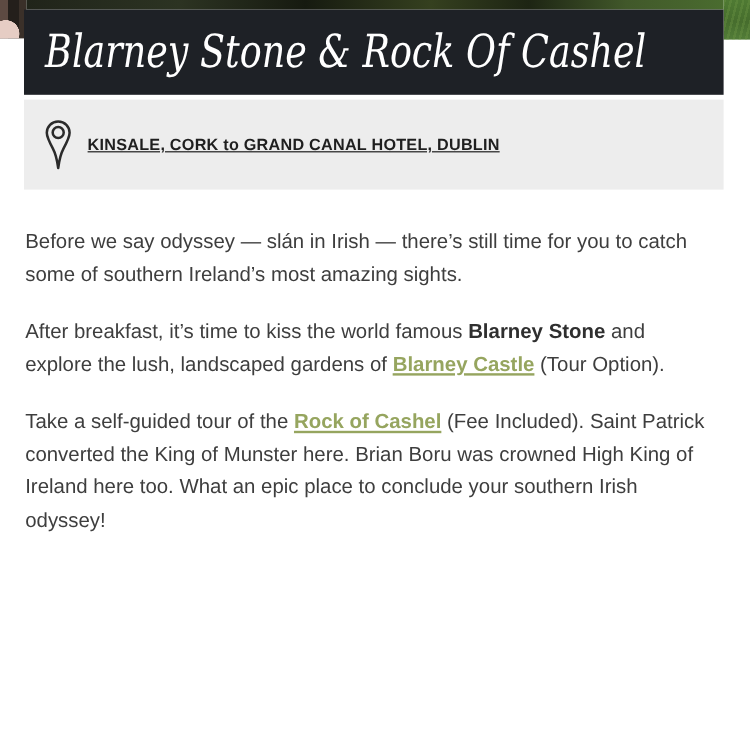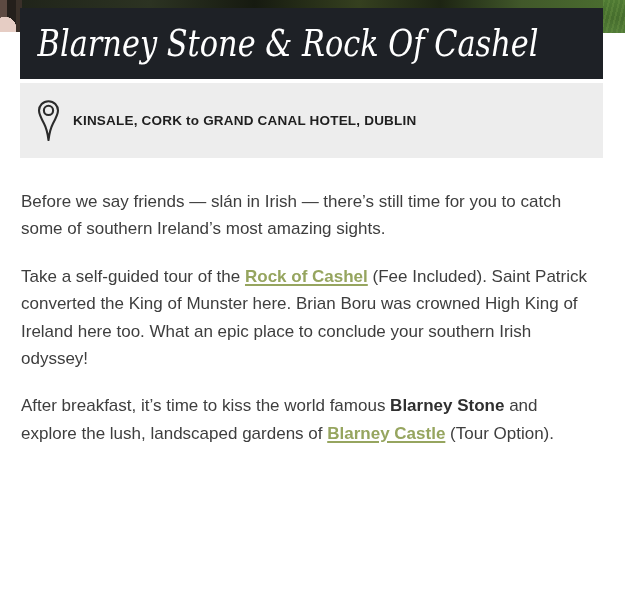--- a/index.html
+++ b/index.html
@@ -44,20 +44,21 @@
   .route-bar{
     position:absolute;left:20px;top:83px;width:583px;height:75px;
     background:var(--bar_bg,#ededed);
     display:flex;align-items:center;
   }
   .pin-wrap{margin-left:17px;flex:0 0 auto;display:block;line-height:0;}
   .route-label{
     margin-left:13px;
     font-weight:bold;font-size:13.5px;letter-spacing:.2px;
     color:var(--route_text,#1f1f1f);
+    text-decoration:underline;
   }
   
   .content{
     position:absolute;left:21px;top:188px;width:572px;
   }
   .content p{
     margin:0 0 20px 0;
     font-size:17px;line-height:27.4px;
     color:var(--body_text,#3e3e3e);
   }
@@ -86,18 +87,18 @@
     <span class="pin-wrap">
       <svg width="23" height="44" viewBox="0 0 23 44" fill="none" xmlns="http://www.w3.org/2000/svg">
         <path d="M11.5 2.2 C6 2.2 2 6.6 2 11.6 C2 15.2 4.2 19.4 7 24.6 C8.8 28 10.3 31.6 11.5 41 C12.7 31.6 14.2 28 16 24.6 C18.8 19.4 21 15.2 21 11.6 C21 6.6 17 2.2 11.5 2.2 Z" stroke="var(--pin_stroke,#2b2b2b)" stroke-width="2.1" stroke-linejoin="round"></path>
         <circle cx="11.5" cy="11.4" r="4.6" stroke="var(--pin_stroke,#2b2b2b)" stroke-width="2.1"></circle>
       </svg>
     </span>
     <span class="route-label">KINSALE, CORK to GRAND CANAL HOTEL, DUBLIN</span>
   </div>
 
   <main class="content">
-      <p><span>Before we say friends — </span><span class="i">slán</span><span> in Irish — there’s still time for you to catch some of southern Ireland’s most amazing sights.</span></p>
+      <p><span>Before we say odyssey — </span><span class="i">slán</span><span> in Irish — there’s still time for you to catch some of southern Ireland’s most amazing sights.</span></p>
+      <p><span>After breakfast, it’s time to kiss the world famous </span><span class="b">Blarney Stone</span><span> and explore the lush, landscaped gardens of </span><a href="#" class="lnk">Blarney Castle</a><span> (Tour Option).</span></p>
       <p><span>Take a self-guided tour of the </span><a href="#" class="lnk">Rock of Cashel</a><span> (Fee Included). Saint Patrick converted the King of Munster here. Brian Boru was crowned High King of Ireland here too. What an epic place to conclude your southern Irish odyssey!</span></p>
-      <p><span>After breakfast, it’s time to kiss the world famous </span><span class="b">Blarney Stone</span><span> and explore the lush, landscaped gardens of </span><a href="#" class="lnk">Blarney Castle</a><span> (Tour Option).</span></p>
     </main>
 
 </div>
 
 </body></html>

